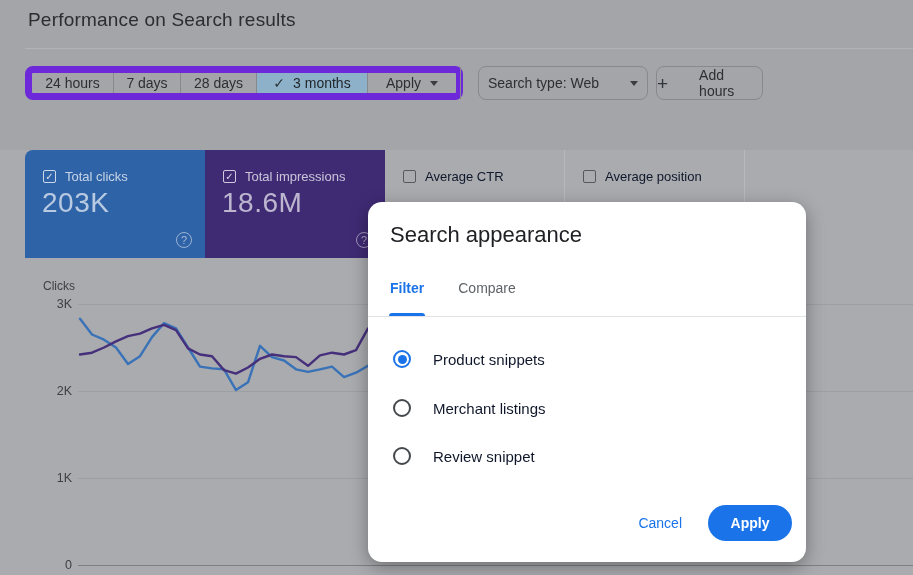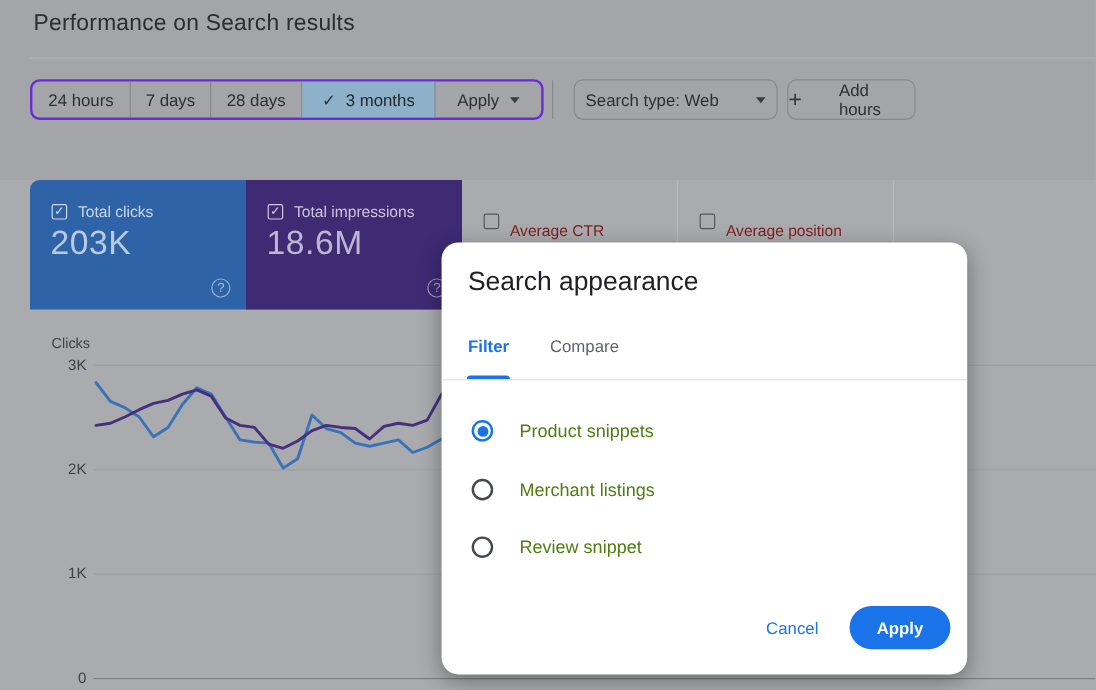--- a/index.html
+++ b/index.html
@@ -6,21 +6,21 @@
   html,body { width:913px; height:575px; overflow:hidden; }
   body { font-family:"Liberation Sans", sans-serif; background:#a9abae; }
   #screen { position:relative; width:913px; height:575px; overflow:hidden; }
 
   
   .top-strip { position:absolute; left:0; top:0; width:913px; height:150px; background:#a3a5a8; }
   .page-title { position:absolute; left:28px; top:9px; font-size:19px; color:#2b2d2f; letter-spacing:.2px; }
   .header-divider { position:absolute; left:25px; top:48px; right:0; height:1px; background:#b1b3b6; }
 
   .chip-group { position:absolute; left:25px; top:66px; height:34px; display:flex;
-                border:2px solid #6d28d9; border-radius:8px; overflow:hidden; }
+                border:7px solid #6d28d9; border-radius:8px; overflow:hidden; }
   .chip-cell { display:flex; align-items:center; justify-content:center; font-size:14px;
                color:#2d2f32; border-right:1px solid #87898c; cursor:pointer; }
   .chip-cell:last-child { border-right:none; }
   .chip-cell.selected { background:#8db1c9; color:#21272b; }
   .check-glyph { font-size:14px; margin-right:8px; color:#2b3135; }
   .caret-down { width:0; height:0; border-left:4.5px solid transparent; border-right:4.5px solid transparent;
                 border-top:5px solid #3a3d40; margin-left:9px; }
   .vert-sep { position:absolute; left:460px; top:67px; width:1px; height:32px; background:#87898c; }
   .pill-chip { position:absolute; top:66px; height:34px; display:flex; align-items:center; justify-content:center;
                border:1px solid #87898c; border-radius:8px; font-size:14px; color:#2d2f32; cursor:pointer;gap:22px; }
@@ -32,21 +32,21 @@
   .metric-card.clicks { left:25px; background:#2f63a7; border-top-left-radius:8px; }
   .metric-card.impressions { left:205px; background:#3f2a74; }
   .metric-card.ctr { left:385px; border-right:1px solid #b7b9bb; }
   .metric-card.position { left:565px; border-right:1px solid #b7b9bb; }
   .card-head { position:absolute; left:18px; top:19px; display:flex; align-items:center; }
   .checkbox { width:13px; height:13px; border-radius:2px; margin-right:9px; display:flex;
               align-items:center; justify-content:center; font-size:10px; line-height:1; }
   .checkbox.checked { border:1.5px solid rgba(255,255,255,.75); color:rgba(255,255,255,.8); }
   .checkbox.unchecked { border:1.5px solid #56585b; }
   .card-label-light { font-size:13px; color:rgba(255,255,255,.72); }
-  .card-label-dark { font-size:13px; color:#7f1d1d;margin-top:16px; }
+  .card-label-dark { font-size:13px; color:#0f172a; }
   .card-value { position:absolute; left:17px; top:37px; font-size:28px; color:rgba(255,255,255,.66); letter-spacing:.5px; }
   .help-icon { position:absolute; right:13px; bottom:10px; width:16px; height:16px; border-radius:50%;
                border:1.5px solid rgba(255,255,255,.5); color:rgba(255,255,255,.55); font-size:11px;
                display:flex; align-items:center; justify-content:center; }
 
   
   .chart-ylabel { position:absolute; left:43px; top:279px; font-size:12px; color:#3e4043; }
   .gridline { position:absolute; left:78px; right:0; height:1px; background:#9da0a3; }
   .gridline.zero { background:#7d8083; }
   .y-tick { position:absolute; left:28px; width:44px; text-align:right; font-size:12.5px; color:#3e4043; }
@@ -63,21 +63,21 @@
   .tab.inactive { color:#5f6368; font-weight:normal; }
   .tab.active .tab-underline { position:absolute; left:-1px; right:-1px; bottom:0; height:3px;
          background:#1a73e8; border-radius:3px 3px 0 0; }
   .tabbar-divider { position:absolute; left:0; top:114px; width:100%; height:1px; background:#e0e2e6; }
   .option-row { position:absolute; left:0; width:100%; height:42px; display:flex; align-items:center; cursor:pointer; }
   .radio { width:18px; height:18px; border-radius:50%; margin-left:25px; margin-right:22px; position:relative; }
   .radio.off { border:2px solid #46494c; }
   .radio.on { border:2px solid #1a73e8; }
   .radio.on::after { content:""; position:absolute; left:2.5px; top:2.5px; width:9px; height:9px;
                      border-radius:50%; background:#1a73e8; }
-  .option-label { font-size:15px; color:#4d7c0f; }
+  .option-label { font-size:15px; color:#0f172a; }
   .dialog-footer { position:absolute; right:14px; bottom:21px; display:flex; align-items:center; }
   .cancel-btn { font-size:14px; font-weight:500; color:#1a73e8; margin-right:26px; cursor:pointer;
                 background:none; border:none; font-family:inherit; }
   .apply-btn { width:84px; height:36px; border-radius:18px; background:#1a73e8; color:#ffffff;
                font-size:14px; font-weight:bold; border:none; cursor:pointer; font-family:inherit; }
 </style>
 </head>
 <body>
 
 <div id="screen">

